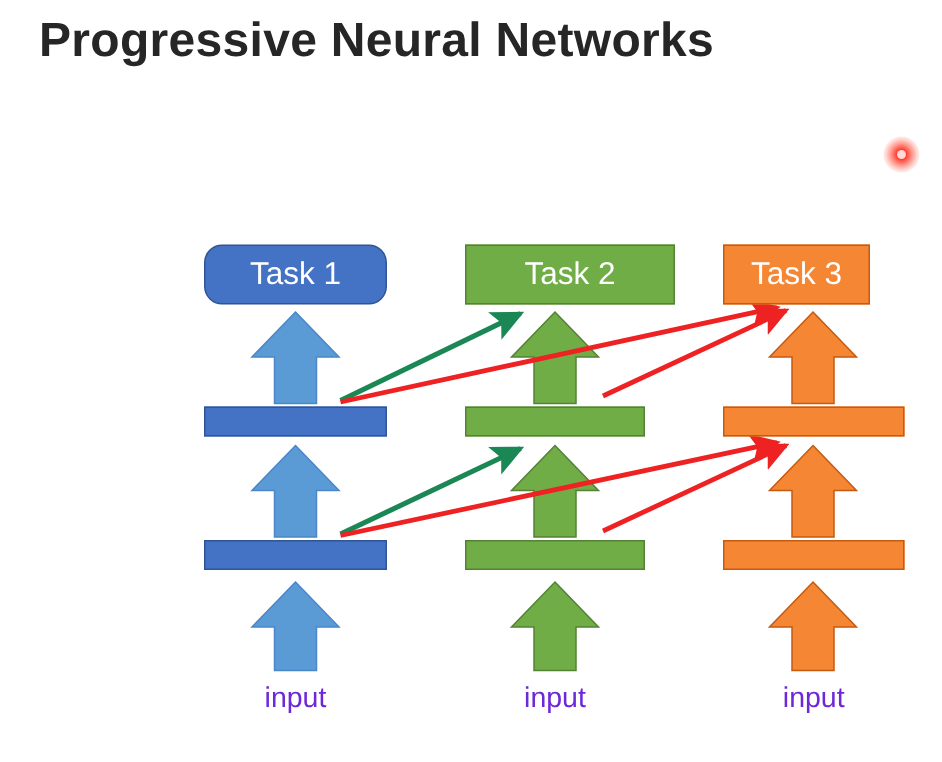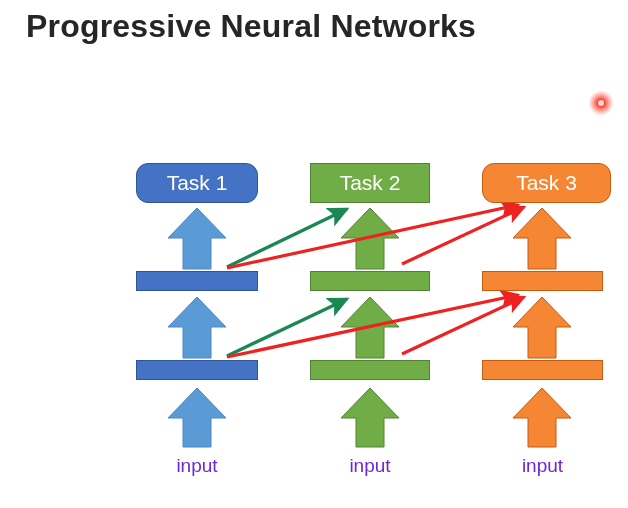--- a/index.html
+++ b/index.html
@@ -145,24 +145,24 @@
     <g>
       <line x1="227" y1="356" x2="347" y2="299" stroke="#1a8754" stroke-width="3.4" marker-end="url(#arrowGreen)"></line>
       <line x1="227" y1="357" x2="518" y2="295" stroke="#ee2222" stroke-width="3.2" marker-end="url(#arrowRed)"></line>
       <line x1="402" y1="354" x2="524" y2="297" stroke="#ee2222" stroke-width="3.2" marker-end="url(#arrowRed)"></line>
     </g>
   </svg>
 
   <div class="task-box blue" style="left:136px; top:163px; width:122px;border-radius:12px;">
     <span>Task 1</span>
   </div>
-  <div class="task-box green" style="left:310px; top:163px; width:120px;">
+  <div class="task-box green" style="left:310px; top:163px; width:140px;">
     <span>Task 2</span>
   </div>
-  <div class="task-box orange" style="left:482px; top:163px; width:129px;border-radius:12px;">
+  <div class="task-box orange" style="left:482px; top:163px; width:98px;">
     <span>Task 3</span>
   </div>
 
   <div class="layer-bar blue" style="left:136px; top:271px; width:122px;"></div>
   <div class="layer-bar green" style="left:310px; top:271px; width:120px;"></div>
   <div class="layer-bar orange" style="left:482px; top:271px; width:121px;"></div>
 
   <div class="layer-bar blue" style="left:136px; top:360px; width:122px;"></div>
   <div class="layer-bar green" style="left:310px; top:360px; width:120px;"></div>
   <div class="layer-bar orange" style="left:482px; top:360px; width:121px;"></div>

